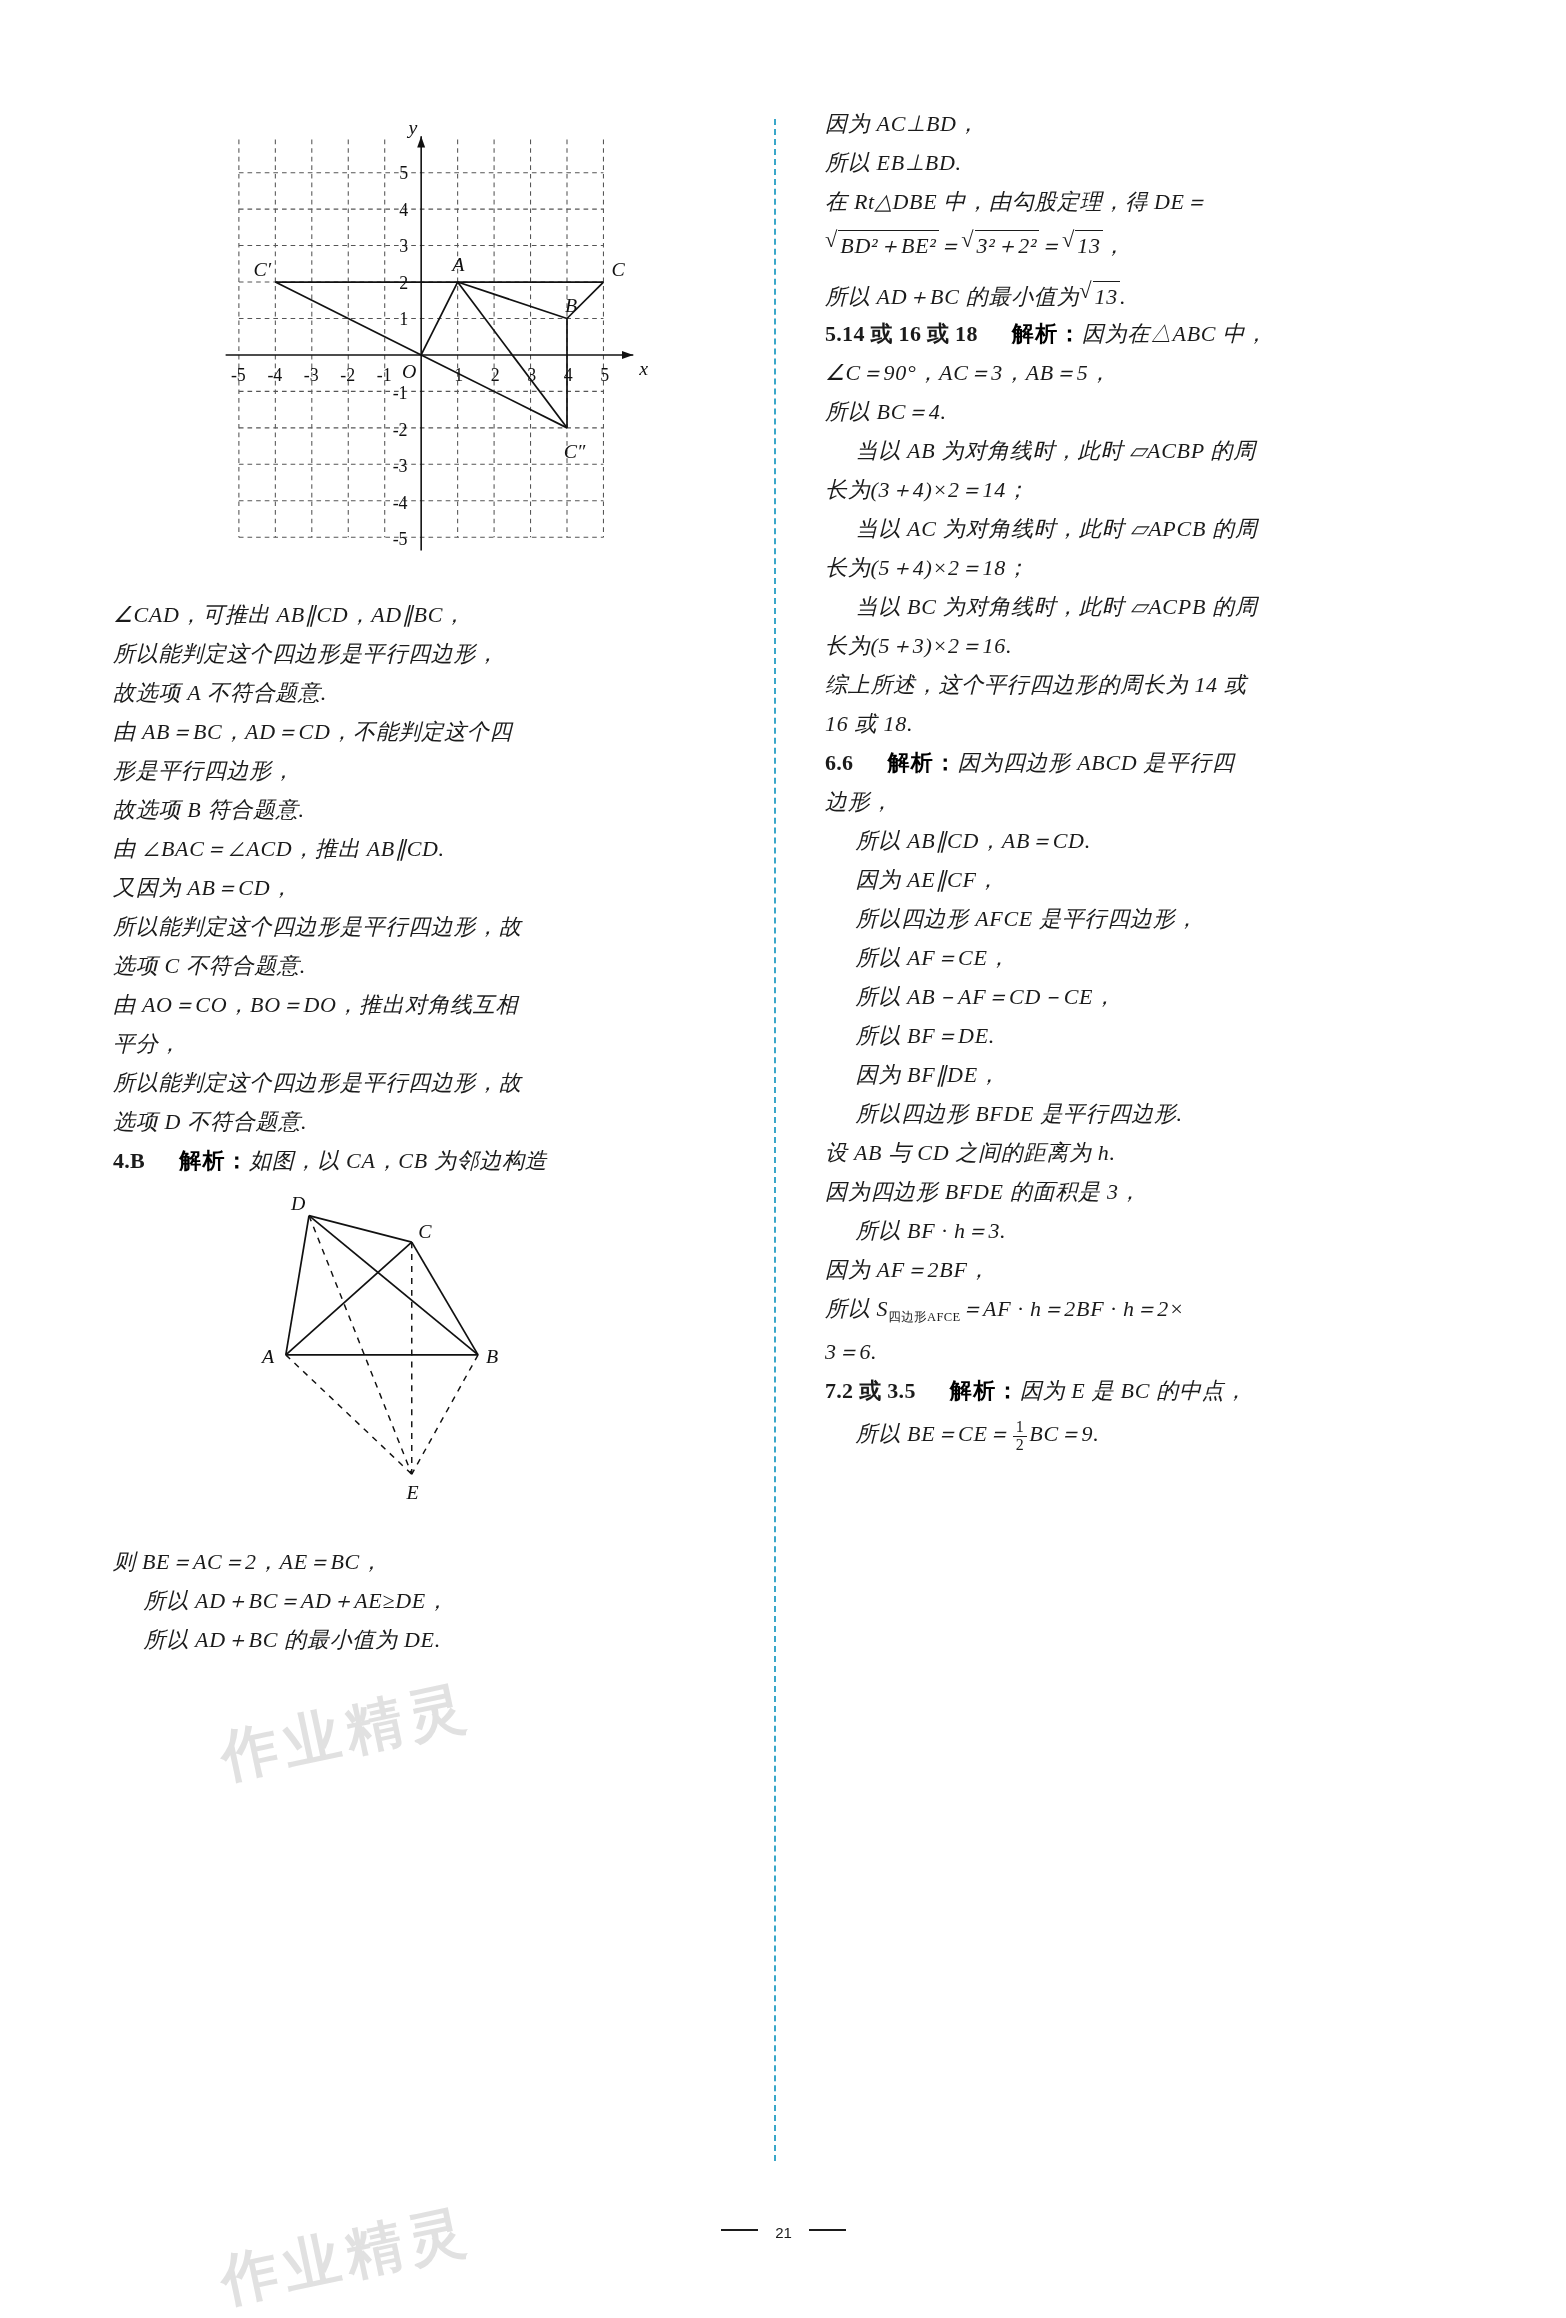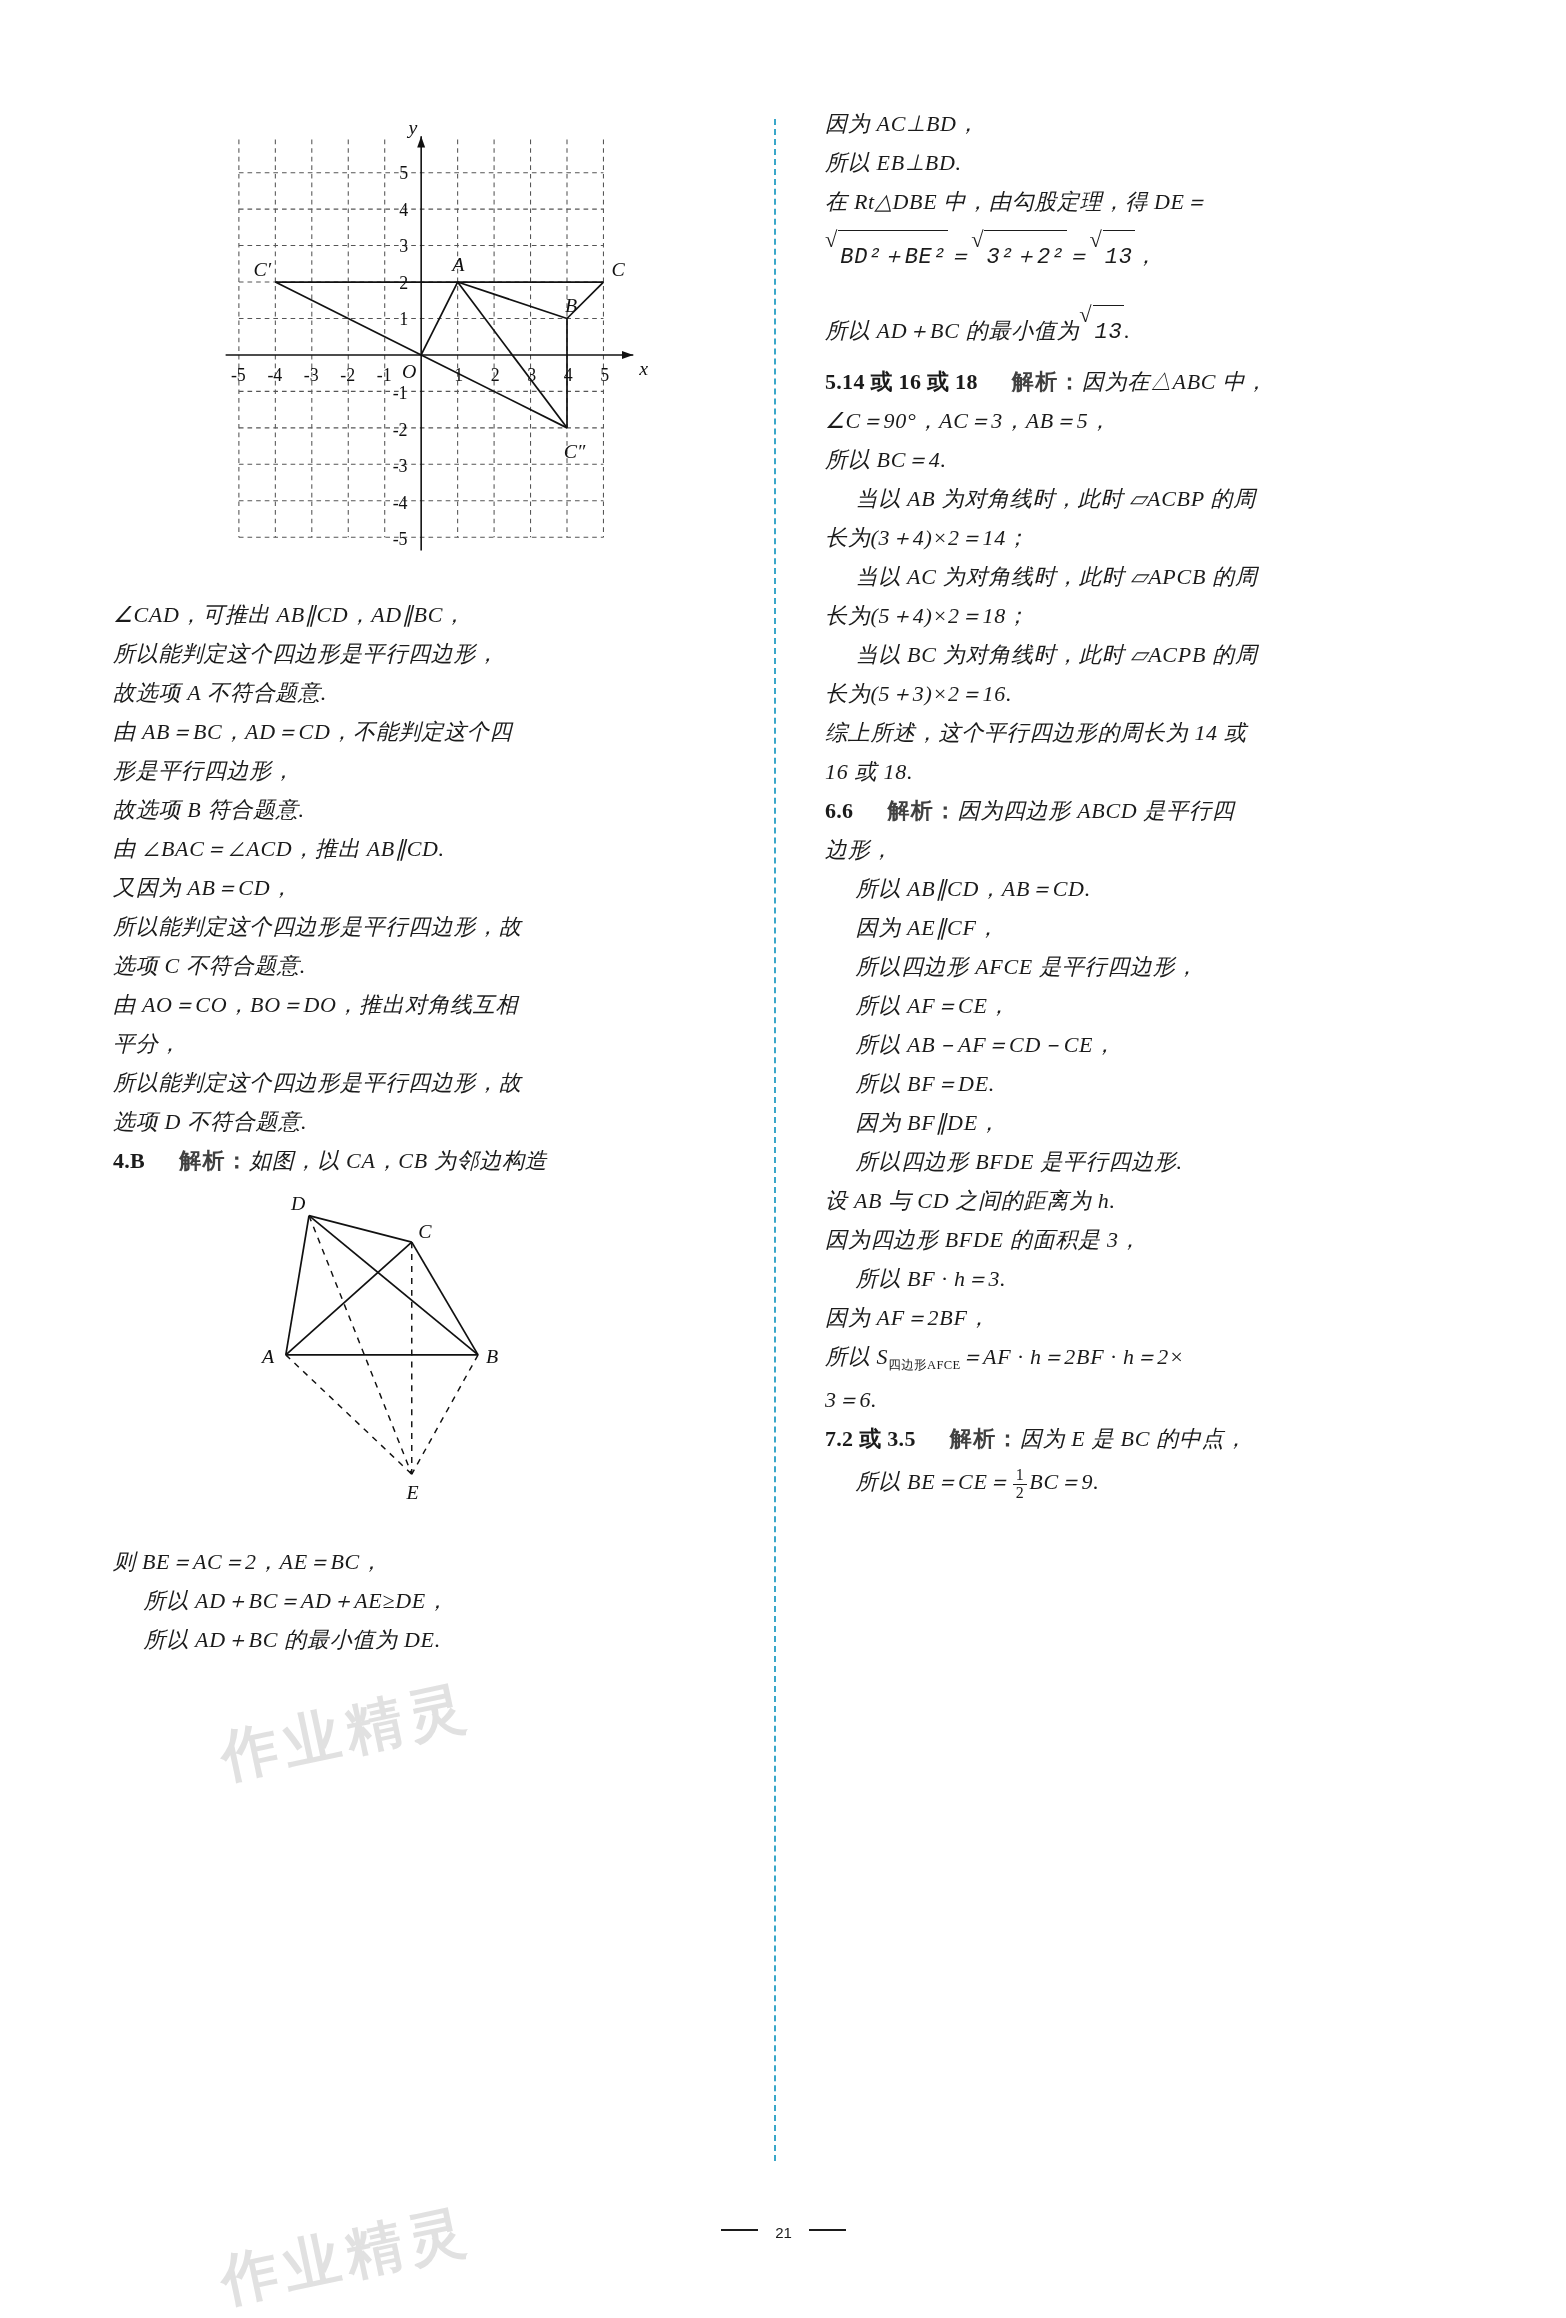--- a/index.html
+++ b/index.html
@@ -23,29 +23,29 @@
   
   .line{
     font-size:22px;line-height:1.0;
     margin:0 0 17px 0;
     letter-spacing:0.3px;
     white-space:nowrap;
   }
   .indent{margin-left:30.5px;}
 
   .num{font-weight:bold;font-size:22px;}
-  .jx{color:#404040;font-weight:bold;letter-spacing:1.3px;}
+  .jx{color:#000000;font-weight:bold;letter-spacing:1.3px;}
   .math{font-style:italic;letter-spacing:0.7px;}
 
   sub{font-size:12.6px;font-style:normal;}
 
   
   .sqrt{display:inline-block;position:relative;padding-left:13.3px;}
   .sqrt:before{content:"\221A";position:absolute;left:0;top:-1.3px;font-size:22.5px;}
-  .sqrt > .rad{border-top:1.3px solid #1b1b1b;padding:16px 2px;display:inline-block;font-family:Liberation Mono, monospace;}
+  .sqrt > .rad{border-top:1.3px solid #1b1b1b;padding:4px 2px;display:inline-block;}
 
   
   .frac{display:inline-block;vertical-align:-9.3px;text-align:center;font-size:16px;line-height:1.05;margin:0 2.7px;}
   .frac .n{display:block;border-bottom:1.3px solid #1b1b1b;padding:0 2.7px;}
   .frac .d{display:block;padding:0 2.7px;}
 
   
   .fig1{position:relative;width:464px;height:464px;margin:0 0 26.5px 106px;}
 
   

